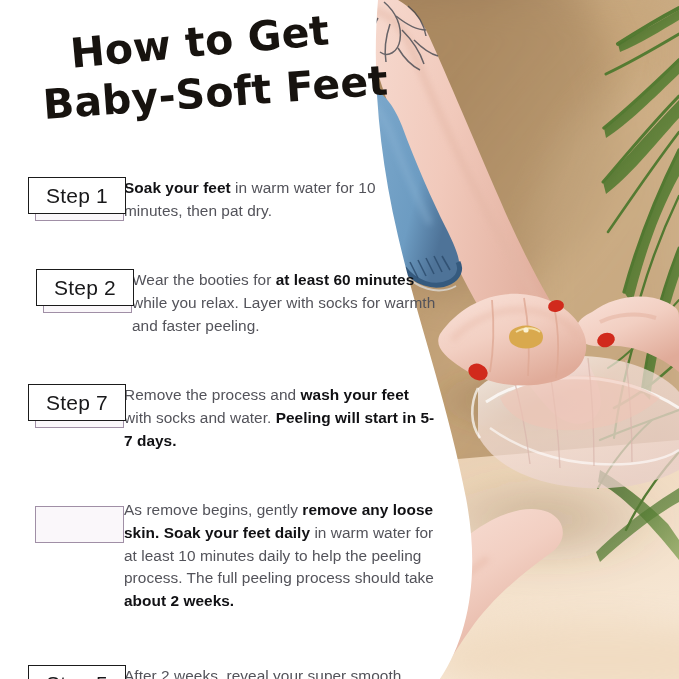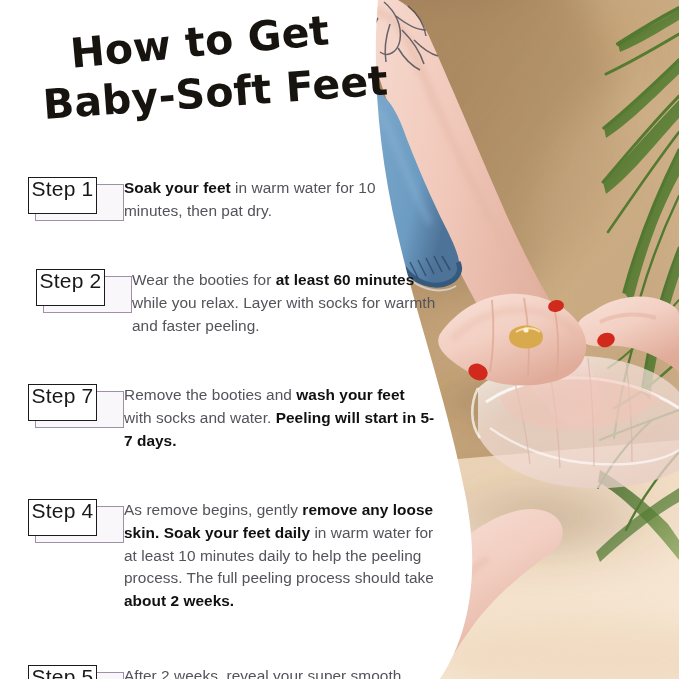--- a/index.html
+++ b/index.html
@@ -81,25 +81,25 @@
   .badge-shadow {
     position:absolute;
     left:7px; top:7px;
     width:89px; height:37px;
     border:1.6px solid #a08fa6;
     background:#faf7fa;
   }
   .badge-face {
     position:absolute;
     left:0; top:0;
-    width:69px; height:37px;
+    width:98px; height:37px;
     border:1.8px solid #1b1b1b;
     background:#ffffff;
     display:flex;
-    align-items:flex-start;
+    align-items:center;
     justify-content:center;
   }
   .badge-label {
     font-size:21px;
     color:#18181a;
     font-weight:400;
     letter-spacing:0.2px;
     line-height:1;
     font-family:"Liberation Sans", sans-serif;
   }
@@ -355,28 +355,25 @@
           </div>
           <p class="step-body"><span>Wear the booties for </span><b>at least 60 minutes</b><span> while you relax. Layer with socks for warmth and faster peeling.</span></p>
         </div>
         <div class="step-row" data-step="3">
           <div class="badge-wrap">
             <div class="badge-shadow"></div>
             <div class="badge-face">
               <span class="badge-label">Step 7</span>
             </div>
           </div>
-          <p class="step-body"><span>Remove the booties and </span><b>wash your feet</b><span> with socks and water. </span><b>Peeling will start in 5-7 days.</b></p>
+          <p class="step-body"><span>Remove the process and </span><b>wash your feet</b><span> with socks and water. </span><b>Peeling will start in 5-7 days.</b></p>
         </div>
         <div class="step-row" data-step="4">
           <div class="badge-wrap">
             <div class="badge-shadow"></div>
-            <div class="badge-face">
-              <span class="badge-label">Step 4</span>
-            </div>
           </div>
           <p class="step-body"><span>As remove begins, gently </span><b>remove any loose skin. Soak your feet daily</b><span> in warm water for at least 10 minutes daily to help the peeling process. The full peeling process should take </span><b>about 2 weeks.</b></p>
         </div>
         <div class="step-row" data-step="5">
           <div class="badge-wrap">
             <div class="badge-shadow"></div>
             <div class="badge-face">
               <span class="badge-label">Step 5</span>
             </div>
           </div>

